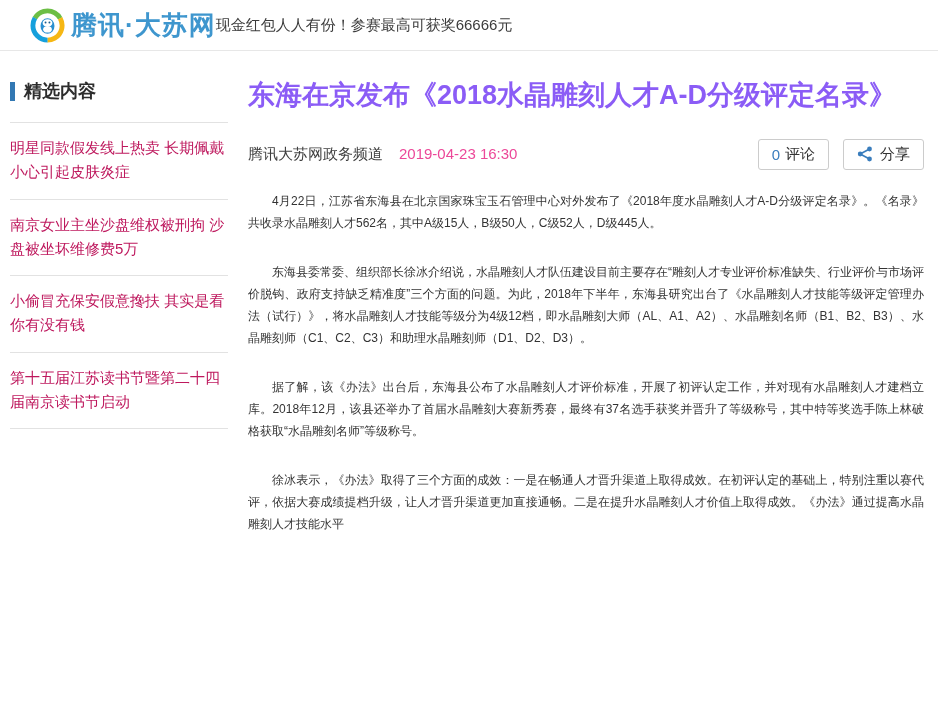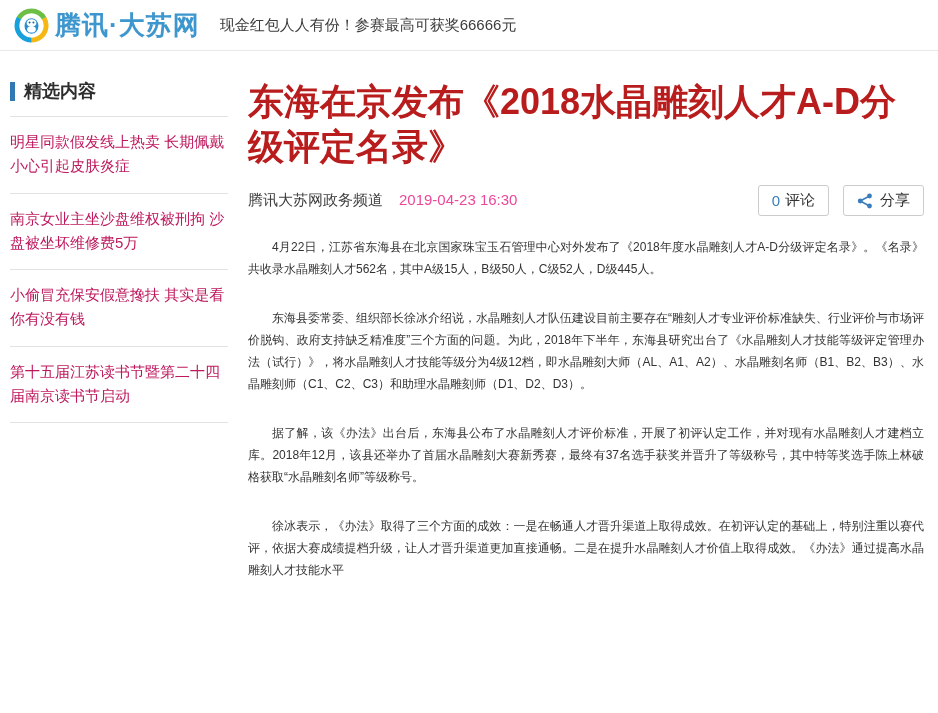--- a/index.html
+++ b/index.html
@@ -1,44 +1,44 @@
 <!DOCTYPE html>
 <html><head>
 <meta charset="utf-8">
 <style>
   * { margin: 0; padding: 0; box-sizing: border-box; }
   html, body { width: 938px; height: 713px; overflow: hidden; background: #ffffff;
     font-family: "Liberation Sans", "DejaVu Sans", sans-serif; }
 
   
-  .header { height: 51px; display: flex; align-items: center; padding-left: 14px;
+  .header { height: 51px; display: flex; align-items: center; padding-left: 30px;
     border-bottom: 1px solid #e7e7e7; background: #fff; }
   .logo { display: flex; align-items: center; cursor: pointer; }
   .logo svg { width: 35px; height: 35px; display: block; }
   .logo-text { font-size: 26px; font-weight: bold; color: #3e96ce; margin-left: 6px;
     letter-spacing: 1px; }
-  .promo { margin-left: 20px; font-size: 15px; color: #3c3c3c; }
+  .promo { font-size: 15px; color: #3c3c3c; }
 
   
   .content { display: flex; padding: 28px 8px 0 10px; }
   .sidebar { width: 218px; flex: 0 0 218px; margin-right: 20px; }
   .main { flex: 1; min-width: 0; padding-right: 6px; }
 
   
-  .sidebar-header { display: flex; align-items: center; padding-bottom: 13px;
+  .sidebar-header { display: flex; align-items: center; padding-bottom: 19px;
     border-bottom: 1px solid #e2e2e2; }
   .accent-bar { width: 5px; height: 19px; background: #3278b3; margin-right: 9px; }
   .sidebar-title { font-size: 18px; font-weight: bold; color: #2d2d2d; }
   .sidebar-list { list-style: none; }
   .sidebar-item { padding: 13px 2px 14px 0; border-bottom: 1px solid #e2e2e2;
     font-size: 15px; line-height: 1.62; color: #be185d; cursor: pointer; }
 
   
-  .article-title { font-size: 36px; line-height: 1.25; font-weight: bold; color: #b91c1c;
-    margin-bottom: 16px; }
+  .article-title { font-size: 27px; line-height: 1.25; font-weight: bold; color: #8b5cf6;
+    margin-bottom: 26px; }
   .byline { display: flex; align-items: center; justify-content: space-between;
     margin-bottom: 20px; }
   .byline-left { display: flex; align-items: baseline; text-align: right; }
   .source { font-size: 15px; color: #3f3f3f; }
   .date { font-size: 15px; color: #ec4899; margin-left: 16px; }
   .byline-right { display: flex; align-items: center; }
   .btn { display: flex; align-items: center; border: 1px solid #ccc; border-radius: 3px;
     background: #fff; padding: 5px 13px; font-size: 15px; color: #333; cursor: pointer;
     margin-left: 14px;
     font-family: "Liberation Sans", "DejaVu Sans", sans-serif; }

